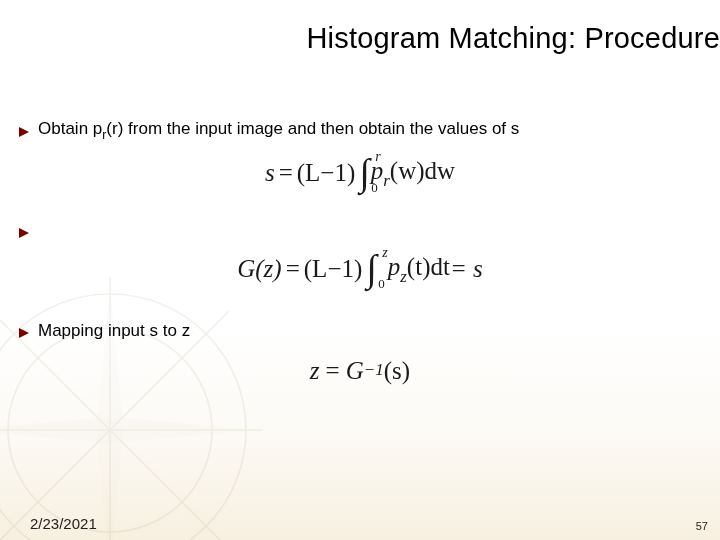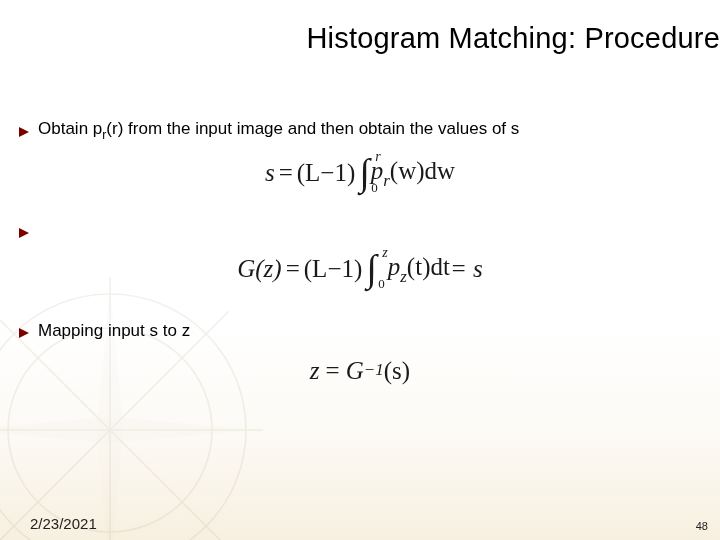--- a/index.html
+++ b/index.html
@@ -212,15 +212,15 @@
         <span class="up" style="margin:0 6px">=</span>
         <span>G</span>
           <span class="fsup">−1</span>
           <span class="up">(s)</span>
       </span>
     </div>
 
   </div>
 
   <div class="footer-date">2/23/2021</div>
-  <div class="footer-num">48</div>
+  <div class="footer-num">57</div>
 
 </div>
 
 </body></html>

